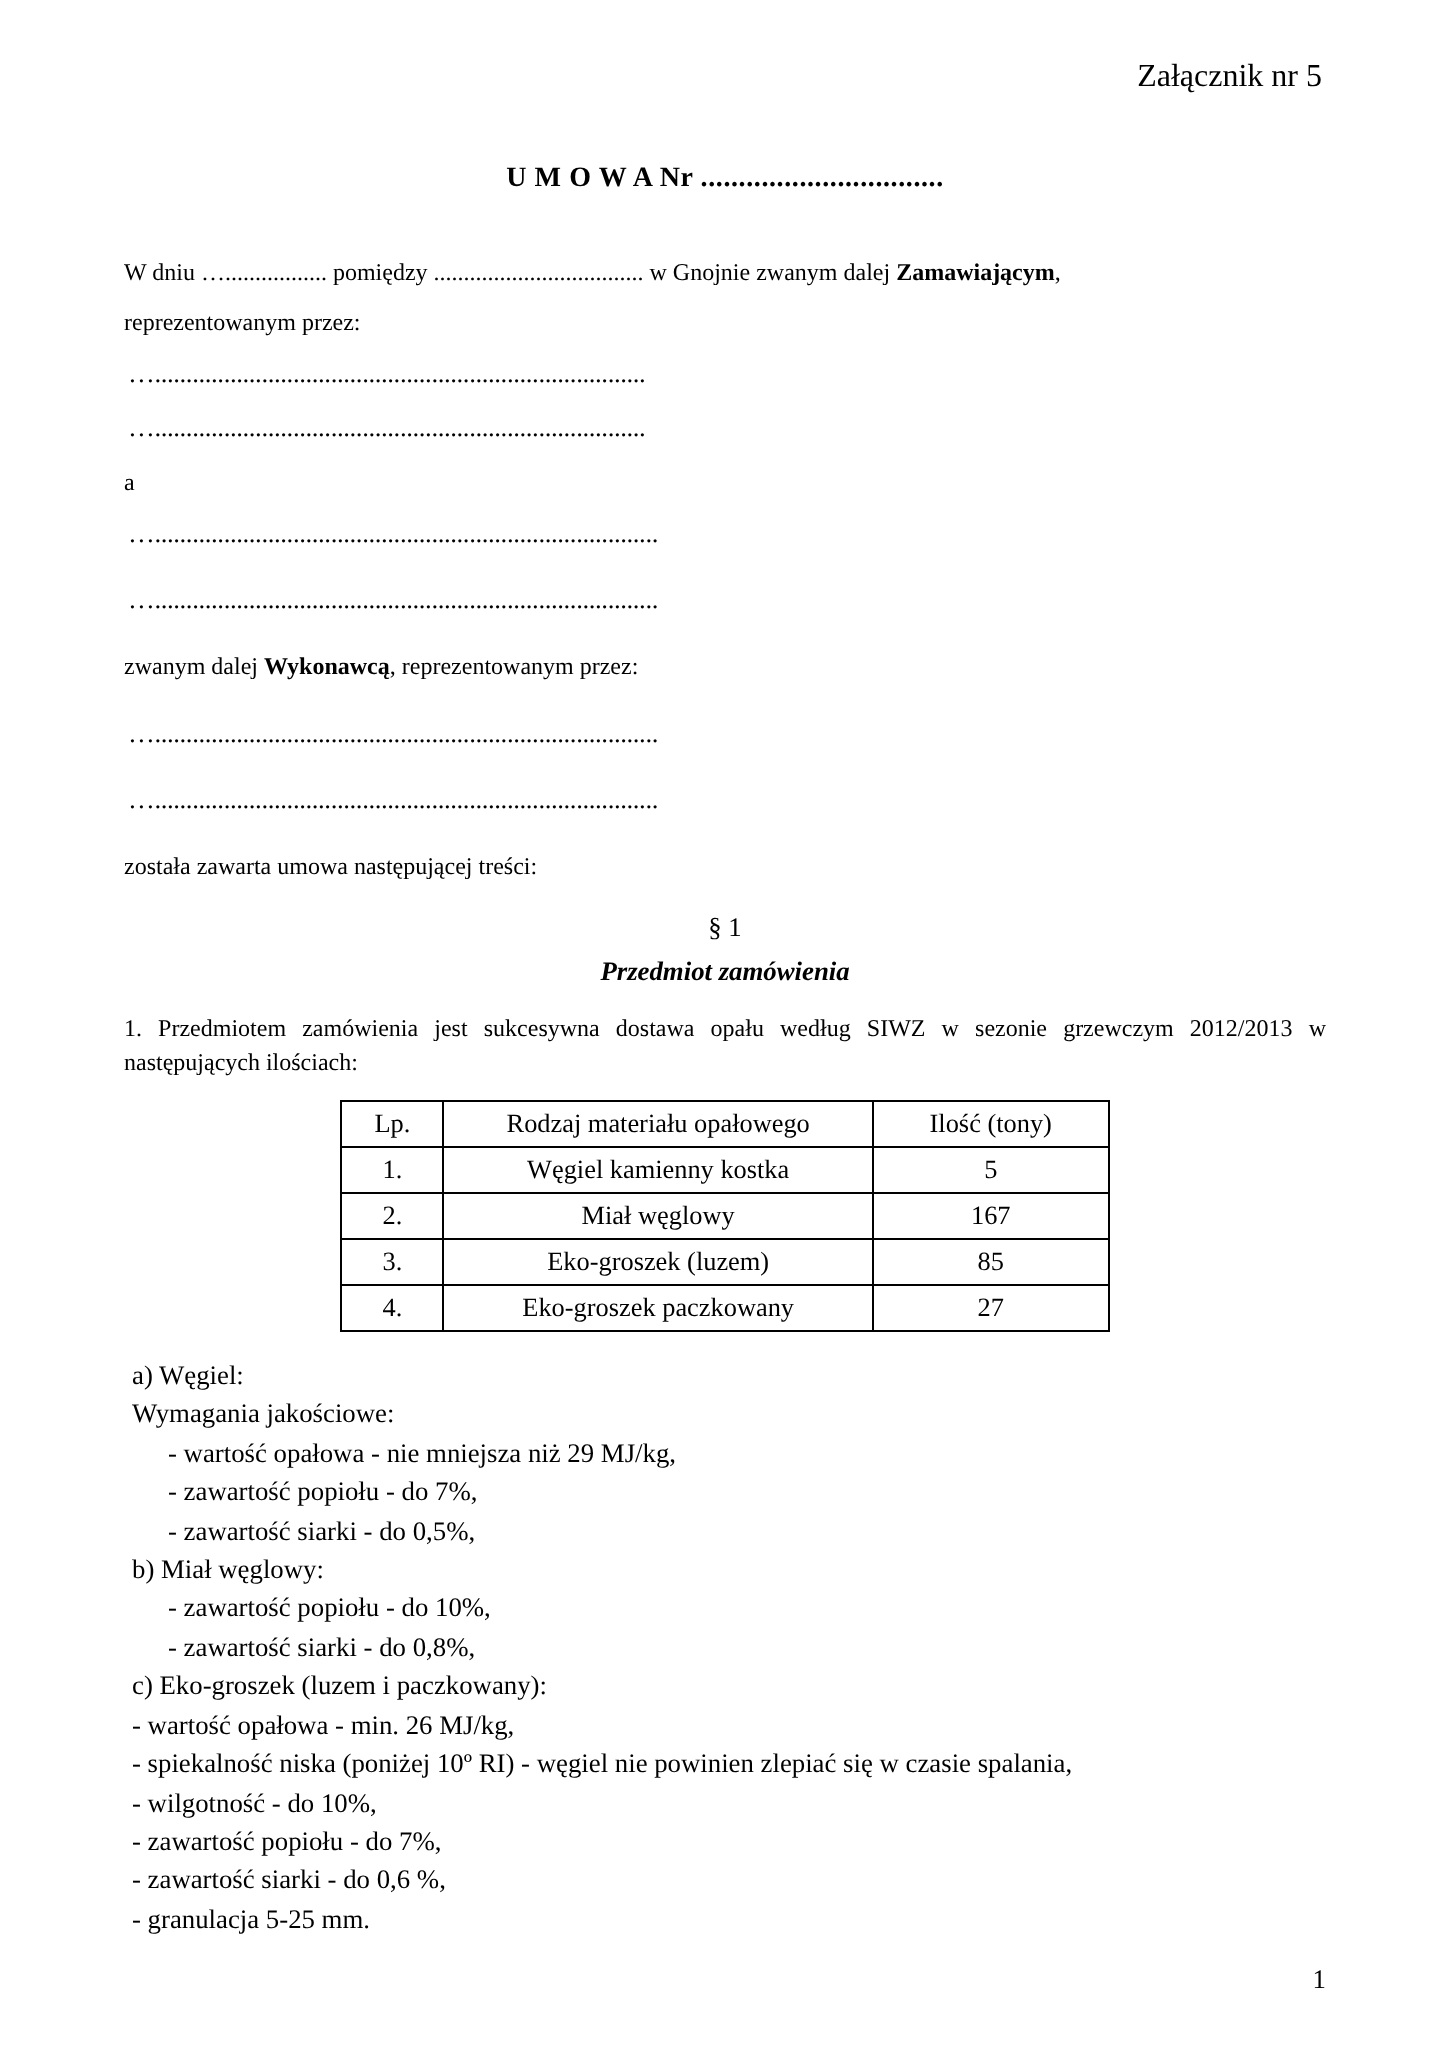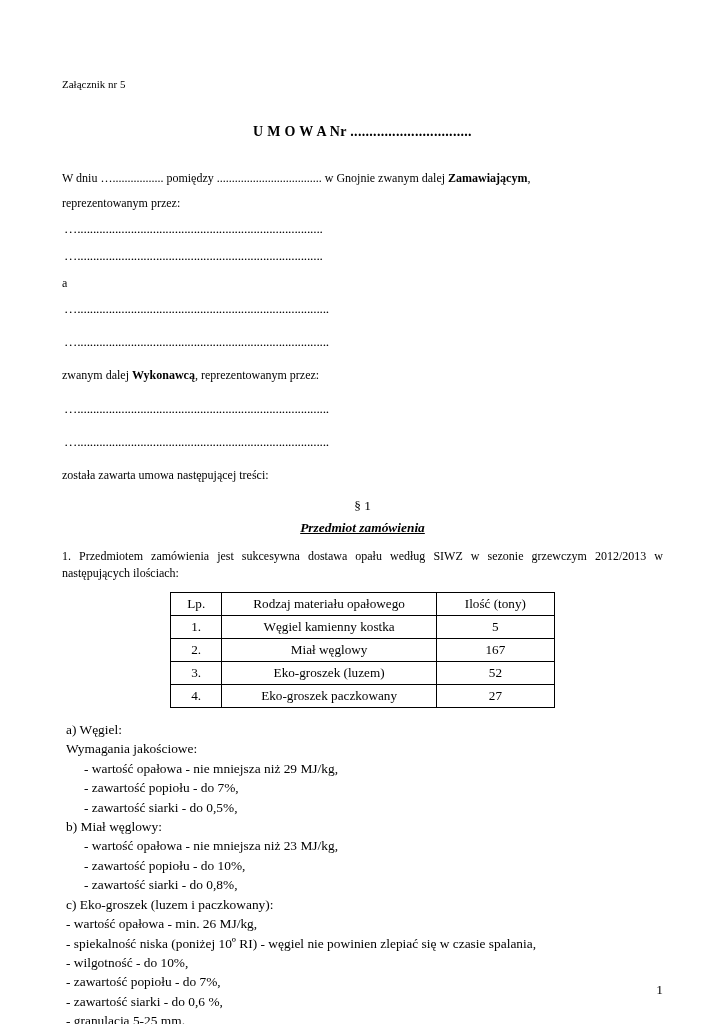--- a/index.html
+++ b/index.html
@@ -16,25 +16,24 @@
     overflow: hidden;
   }
   .page {
     width: 725px;
     height: 1024px;
     box-sizing: border-box;
     padding: 30px 62px 20px 62px;
     position: relative;
   }
   .header-right {
-    text-align: left;
-    font-size: 11px;
+    text-align: right;
+    font-size: 16px;
     margin-bottom: 34px;
     padding-right: 2px;
-    margin-top: 48px;
   }
   .doc-title {
     text-align: center;
     font-weight: bold;
     font-size: 14px;
     letter-spacing: 0.3px;
     margin-bottom: 30px;
   }
   .para {
     font-size: 12px;
@@ -60,21 +59,20 @@
     text-align: center;
     font-size: 13.4px;
     margin: 14px 0 6px 0;
   }
   .section-title {
     text-align: center;
     font-size: 13.4px;
     font-weight: bold;
     font-style: italic;
     margin: 0 0 12px 0;
-    text-decoration: underline;
   }
   table.goods {
     border-collapse: collapse;
     margin: 10px auto 12px auto;
     width: 385px;
     font-size: 13.2px;
   }
   table.goods th, table.goods td {
     border: 1px solid #000000;
     padding: 3px 6px;
@@ -153,38 +151,37 @@
         <td class="col-qty">5</td>
       </tr>
       <tr>
         <td class="col-lp">2.</td>
         <td class="col-name">Miał węglowy</td>
         <td class="col-qty">167</td>
       </tr>
       <tr>
         <td class="col-lp">3.</td>
         <td class="col-name">Eko-groszek (luzem)</td>
-        <td class="col-qty">52</td>
+        <td class="col-qty">85</td>
       </tr>
       <tr>
         <td class="col-lp">4.</td>
         <td class="col-name">Eko-groszek paczkowany</td>
         <td class="col-qty">27</td>
       </tr>
     </tbody>
   </table>
 
   <div class="list-block">
     <div class="ind3">a) Węgiel:</div>
     <div class="ind3">Wymagania jakościowe:</div>
     <div class="ind2">- wartość opałowa - nie mniejsza niż 29 MJ/kg,</div>
     <div class="ind2">- zawartość popiołu - do 7%,</div>
     <div class="ind2">- zawartość siarki - do 0,5%,</div>
     <div class="ind3">b) Miał węglowy:</div>
-    <div class="ind2">- wartość opałowa - nie mniejsza niż 23 MJ/kg,</div>
     <div class="ind2">- zawartość popiołu - do 10%,</div>
     <div class="ind2">- zawartość siarki - do 0,8%,</div>
     <div class="ind3">c) Eko-groszek (luzem i paczkowany):</div>
     <div class="ind3">- wartość opałowa - min. 26 MJ/kg,</div>
     <div class="ind3">- spiekalność niska (poniżej 10º RI) -  węgiel nie powinien zlepiać się w czasie spalania,</div>
     <div class="ind3">- wilgotność - do 10%,</div>
     <div class="ind3">- zawartość popiołu - do 7%,</div>
     <div class="ind3">- zawartość siarki - do 0,6 %,</div>
     <div class="ind3">- granulacja 5-25 mm.</div>
   </div>

